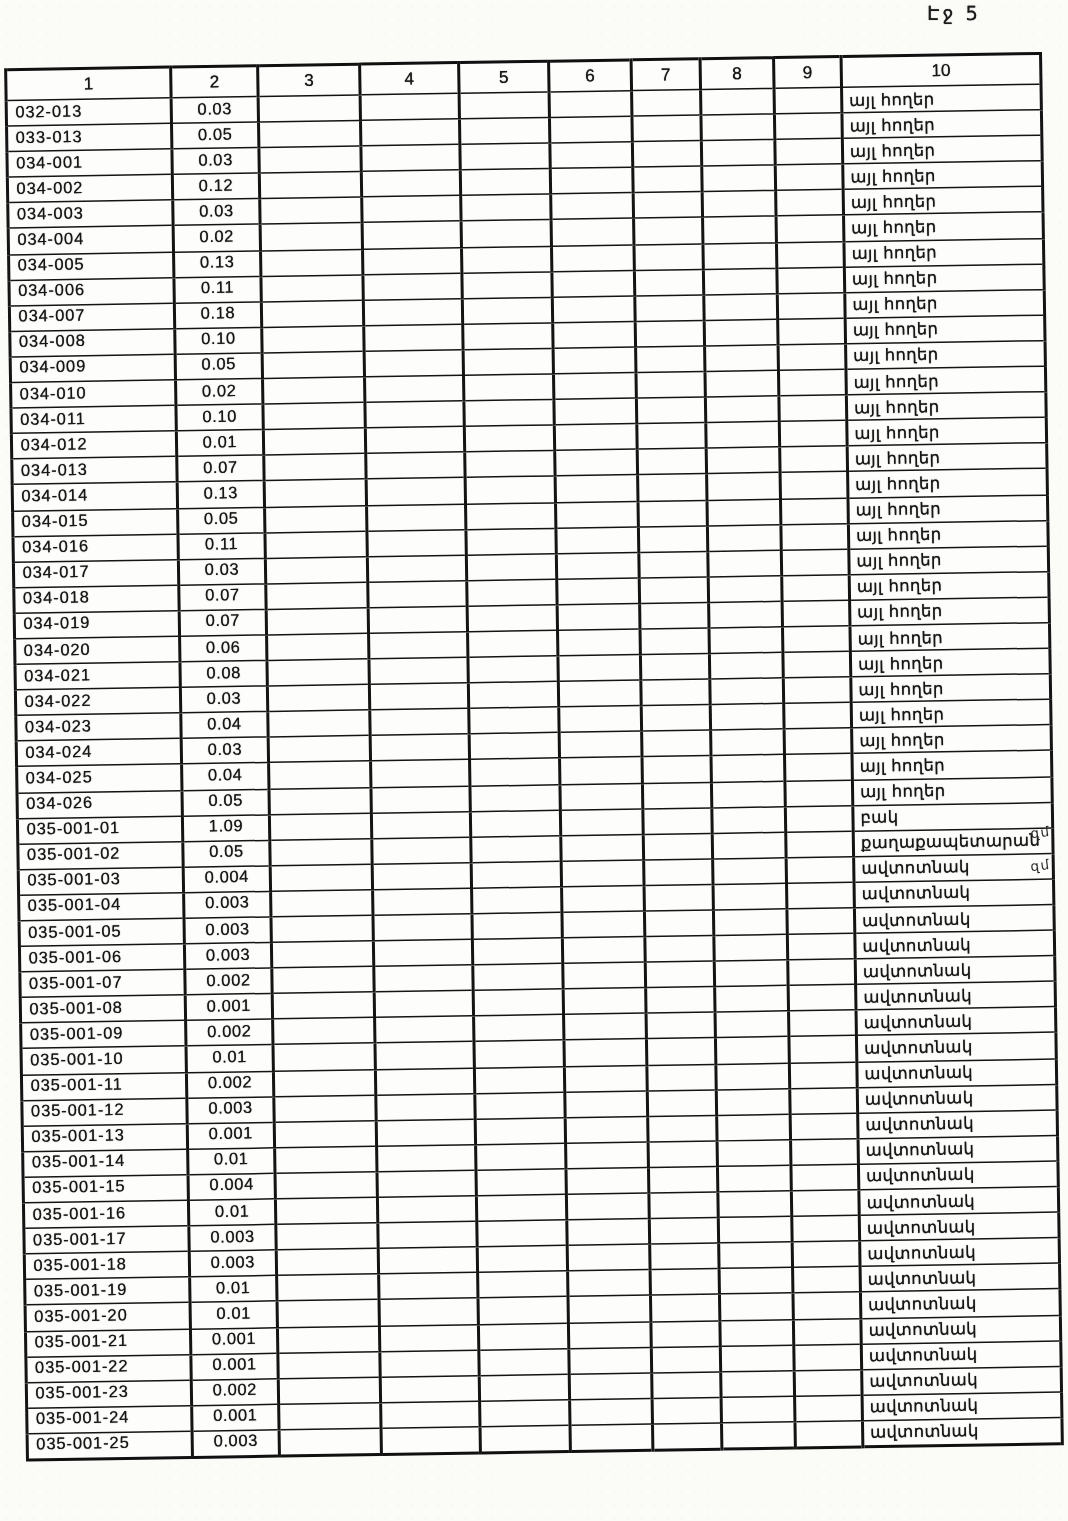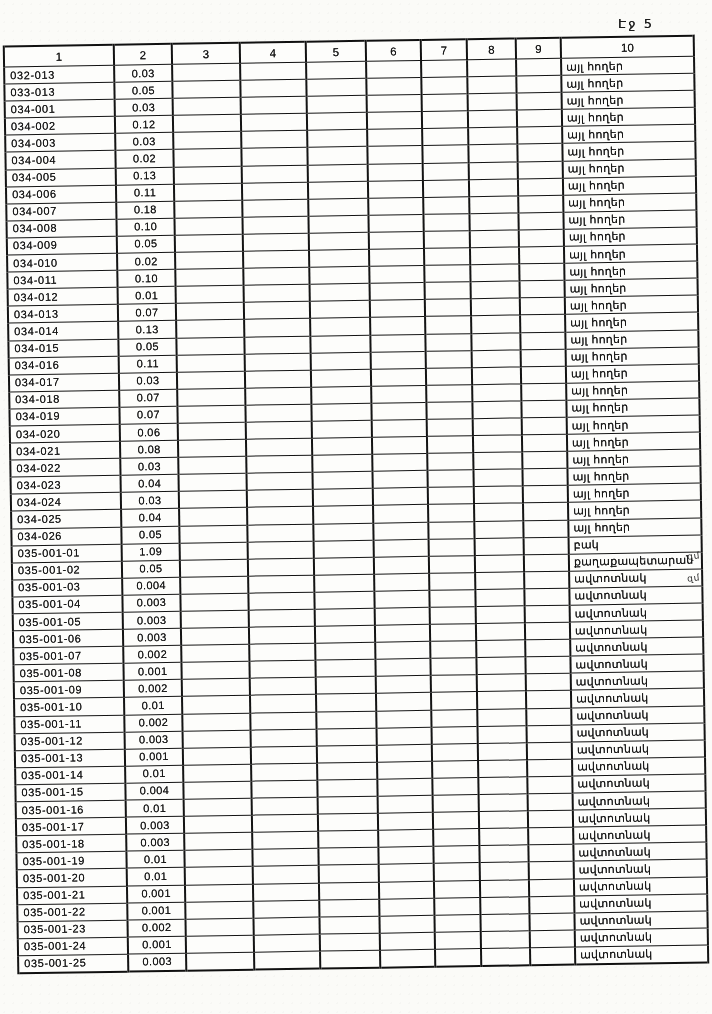--- a/index.html
+++ b/index.html
@@ -12,21 +12,21 @@
     position: relative;
     font-family: "Liberation Sans", sans-serif;
     color: #161616;
     
     background-image: radial-gradient(rgba(0,0,0,0.018) 1px, transparent 1px);
     background-size: 9px 9px;
   }
 
   .page-label {
     position: absolute;
-    left: 618px; top: 16px;
+    left: 618px; top: 2px;
     font-family: "DejaVu Sans", sans-serif;
     font-size: 13px;
     letter-spacing: 2px;
     color: #1b1b1b;
     text-shadow: 0 0 0.6px rgba(20,20,20,0.85);
   }
 
   
   .sheet {
     position: absolute;

